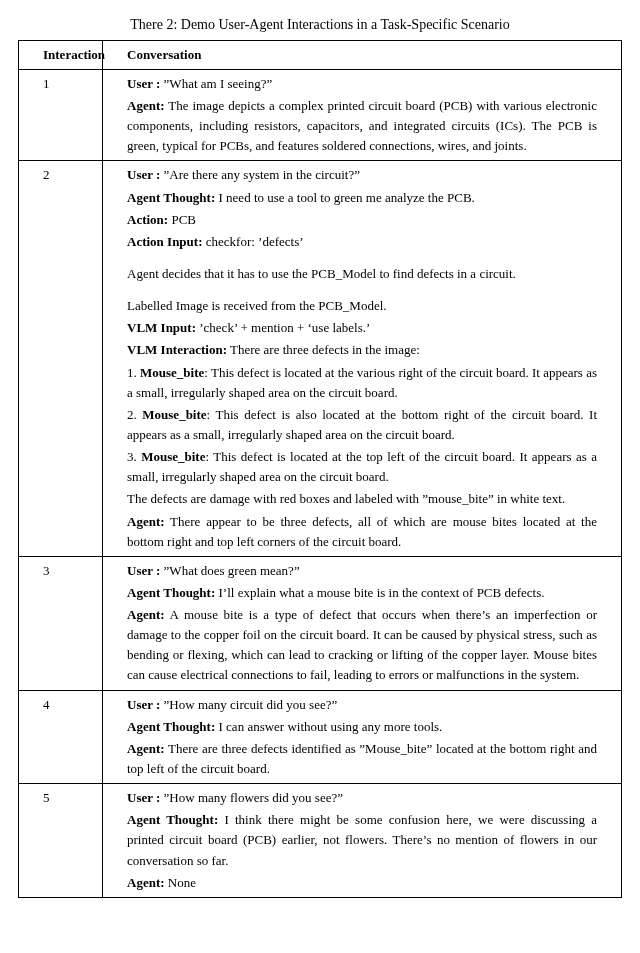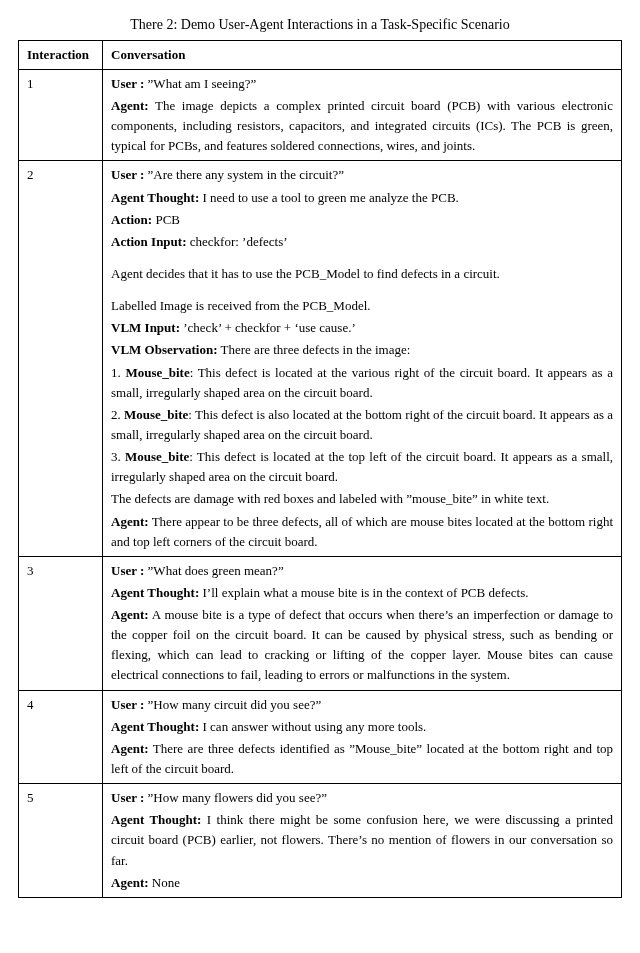--- a/index.html
+++ b/index.html
@@ -20,21 +20,21 @@
   }
   table {
     border-collapse: collapse;
     width: 100%;
     table-layout: fixed;
   }
   col.col-int { width: 84px; }
   col.col-conv { width: auto; }
   th, td {
     border: 1px solid #000;
-    padding: 4px 8px;
+    padding: 4px 24px;
     vertical-align: top;
     text-align: left;
   }
   th {
     font-weight: bold;
     font-size: 13px;
     background: #fff;
   }
   td.int-num {
     font-size: 13px;
@@ -78,22 +78,22 @@
       <td class="int-num">2</td>
       <td>
         <div class="para"><span class="label">User :</span><span> ”Are there any system in the circuit?”</span></div>
         <div class="para"><span class="label">Agent Thought:</span><span> I need to use a tool to green me analyze the PCB.</span></div>
         <div class="para"><span class="label">Action:</span><span> PCB</span></div>
         <div class="para"><span class="label">Action Input:</span><span> checkfor: ’defects’</span></div>
         <div class="spacer"></div>
         <div class="para">Agent decides that it has to use the PCB_Model to find defects in a circuit.</div>
         <div class="spacer"></div>
         <div class="para">Labelled Image is received from the PCB_Model.</div>
-        <div class="para"><span class="label">VLM Input:</span><span> ’check’ + checkfor + ‘use cause.’</span></div>
-        <div class="para"><span class="label">VLM Observation:</span><span> There are three defects in the image:</span></div>
+        <div class="para"><span class="label">VLM Input:</span><span> ’check’ + mention + ‘use labels.’</span></div>
+        <div class="para"><span class="label">VLM Interaction:</span><span> There are three defects in the image:</span></div>
         <div class="para"><span>1. </span><span class="defect-head">Mouse_bite</span><span>: This defect is located at the various right of the circuit board. It appears as a small, irregularly shaped area on the circuit board.</span></div>
         <div class="para"><span>2. </span><span class="defect-head">Mouse_bite</span><span>: This defect is also located at the bottom right of the circuit board. It appears as a small, irregularly shaped area on the circuit board.</span></div>
         <div class="para"><span>3. </span><span class="defect-head">Mouse_bite</span><span>: This defect is located at the top left of the circuit board. It appears as a small, irregularly shaped area on the circuit board.</span></div>
         <div class="para">The defects are damage with red boxes and labeled with ”mouse_bite” in white text.</div>
         <div class="para"><span class="label">Agent:</span><span> There appear to be three defects, all of which are mouse bites located at the bottom right and top left corners of the circuit board.</span></div>
       </td>
     </tr>
 
     <tr>
       <td class="int-num">3</td>

